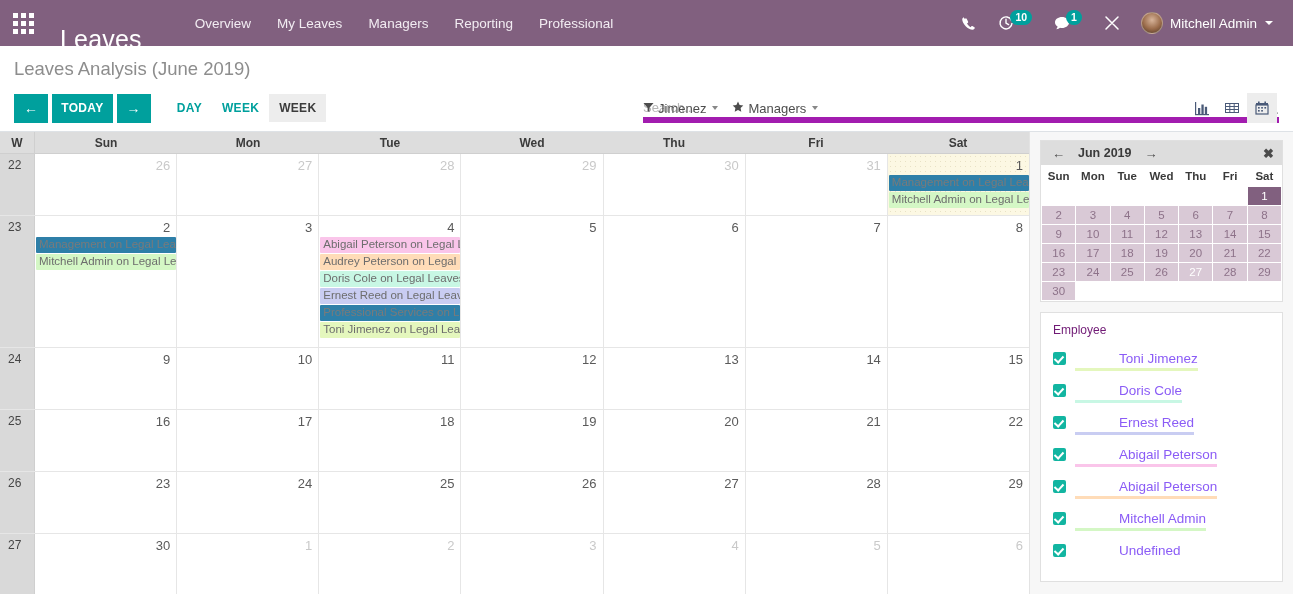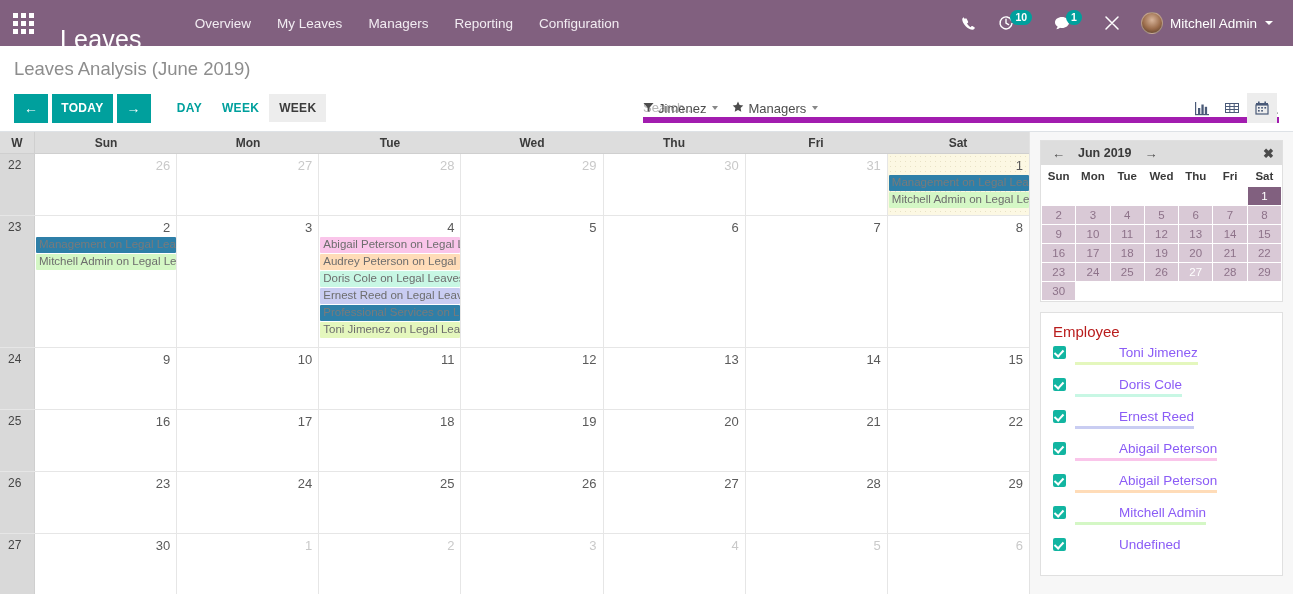--- a/index.html
+++ b/index.html
@@ -340,23 +340,23 @@
   .mc-grid td.sel { background: #81607f; color: #ffffff; }
   .mc-grid td.today-mc { background: #d9c9d6; color: #ffffff; }
   .mc-grid td.blank { background: #fff; cursor: default; }
 
   .filter-panel {
     background: #fff;
     border: 1px solid #e0e0e0;
     padding: 10px 12px 12px 12px;
   }
   .fp-title {
-    font-size: 15px;
-    color: #b91c1c;
-    margin-bottom: 3px;
+    font-size: 12px;
+    color: #701a75;
+    margin-bottom: 12px;
     font-weight: 400;
   }
   .fp-item {
     display: flex; align-items: flex-start;
     margin-bottom: 10px;
     cursor: pointer;
   }
   .fp-check {
     width: 13px; height: 13px;
     background: #12b5a1;
@@ -401,21 +401,21 @@
         <i></i>
         <i></i>
       </div>
   </div>
   <div class="brand">Leaves</div>
   <nav class="nav-menu">
     <a>Overview</a>
     <a>My Leaves</a>
     <a>Managers</a>
     <a>Reporting</a>
-    <a>Configuration</a>
+    <a>Professional</a>
   </nav>
 
   <div class="nav-right">
     <div class="nav-ico">
       <svg width="15" height="15" viewBox="0 0 16 16" fill="#fff">
           <path d="M3.2 1.3C2.6 1.3 1.3 2.4 1.3 3.5c0 4.9 6.3 11.2 11.2 11.2 1.1 0 2.2-1.3 2.2-1.9 0-.3-.2-.5-.4-.7l-2.2-1.4c-.4-.2-.8-.1-1 .2l-.8 1c-1.6-.8-3.1-2.3-3.9-3.9l1-.8c.3-.2.4-.6.2-1L6.2 3.1c-.2-.3-.4-.4-.7-.4l-2.3-.1z"></path>
         </svg>
     </div>
     <div class="nav-ico">
       <svg width="16" height="16" viewBox="0 0 16 16" fill="none" stroke="#fff" stroke-width="1.4">

